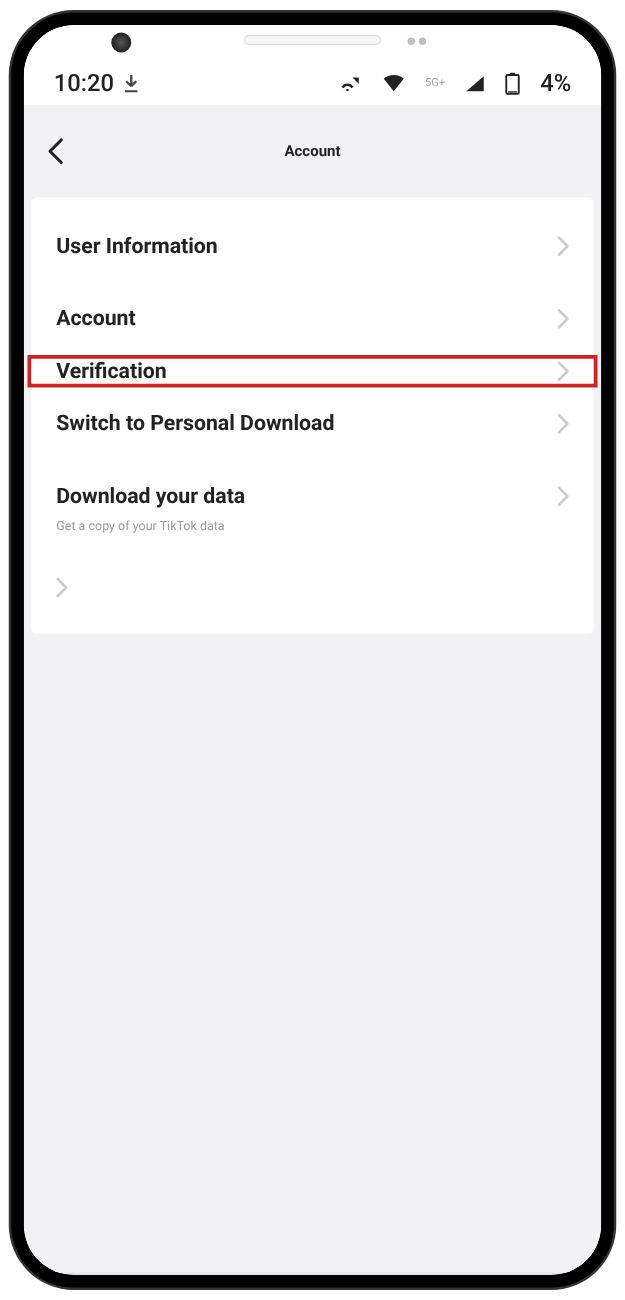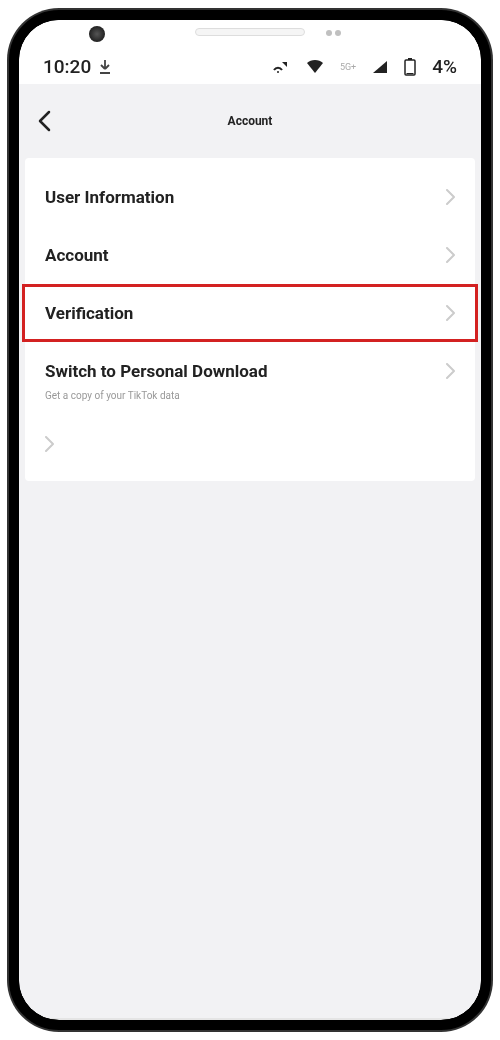--- a/index.html
+++ b/index.html
@@ -141,21 +141,21 @@
     .list-item {
       display: flex;
       justify-content: space-between;
       align-items: center;
       padding: 19px 20px;
       position: relative;
     }
     .list-item.highlighted {
       border: 3px solid #d32121;
       margin: 0 -3px;
-      padding: 16px 20px;
+      padding: 0 20px;
     }
     .list-label {
       font-size: 17px;
       font-weight: 700;
       color: #222;
     }
     .list-chevron {
       color: #ccc;
       display: flex;
       align-items: center;
@@ -267,20 +267,28 @@
             </span>
           </div>
           <div class="list-item">
             <span class="list-label">Switch to Personal Download</span>
             <span class="list-chevron">
               <svg width="9" height="16" viewBox="0 0 9 16">
                 <path d="M1 1 L8 8 L1 15" stroke="#ccc" stroke-width="2" fill="none" stroke-linecap="round" stroke-linejoin="round"></path>
               </svg>
             </span>
           </div>
+          <div class="list-item">
+            <span class="list-label">Download your data</span>
+            <span class="list-chevron">
+              <svg width="9" height="16" viewBox="0 0 9 16">
+                <path d="M1 1 L8 8 L1 15" stroke="#ccc" stroke-width="2" fill="none" stroke-linecap="round" stroke-linejoin="round"></path>
+              </svg>
+            </span>
+          </div>
           <div class="list-subtitle">Get a copy of your TikTok data</div>
           <div class="list-item">
             <span class="list-chevron">
               <svg width="9" height="16" viewBox="0 0 9 16">
                 <path d="M1 1 L8 8 L1 15" stroke="#ccc" stroke-width="2" fill="none" stroke-linecap="round" stroke-linejoin="round"></path>
               </svg>
             </span>
           </div>
         </div>
     </div>

